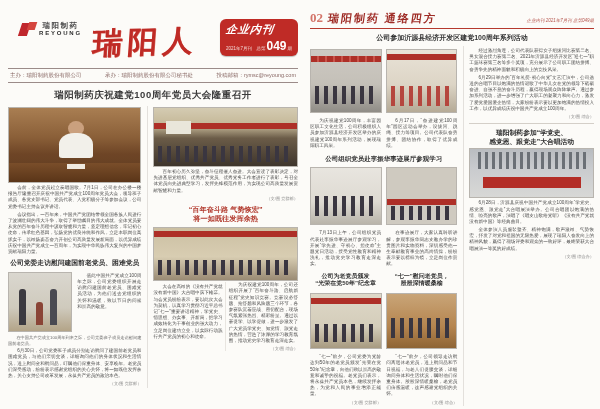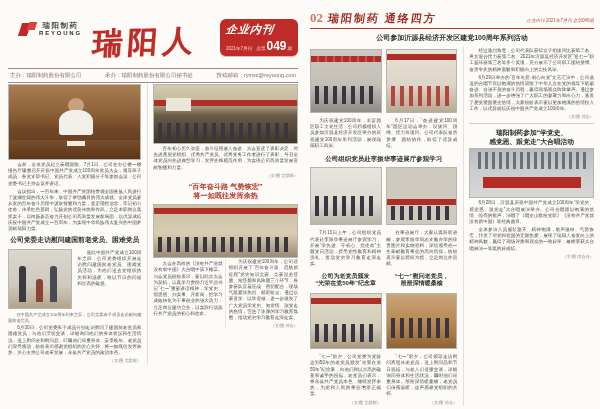--- a/index.html
+++ b/index.html
@@ -141,20 +141,21 @@
       </div>
     </div>
   </div>
 
   <div class="info-bar">
     <span>主办：瑞阳制药股份有限公司</span>
     <span>承办：瑞阳制药股份有限公司秘书处</span>
     <span>投稿邮箱：rymsc@reyoung.com</span>
   </div>
 
+  <div class="headline">瑞阳制药庆祝建党100周年党员大会隆重召开</div>
 
   <div class="body-flex">
 
     <div class="colL">
       <div class="photo photo-speaker">
         <div class="ph-head"></div>
           <div class="ph-shirt"></div>
           <div class="ph-desk"></div>
           <div class="ph-placard"></div>
       </div>

